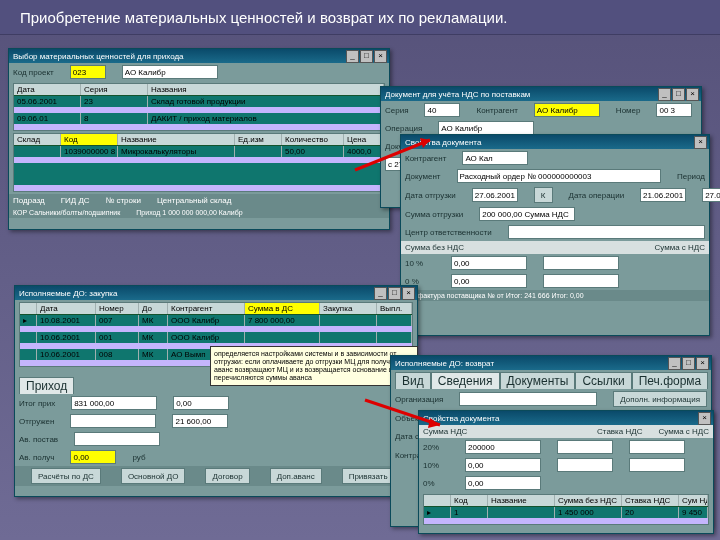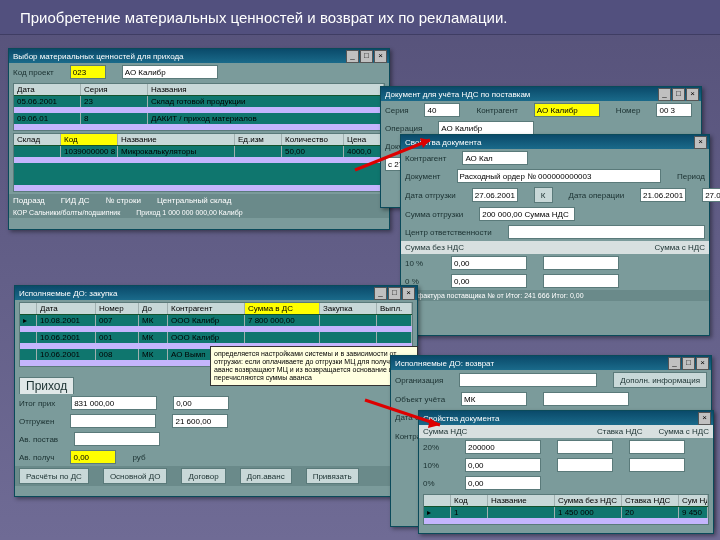--- a/index.html
+++ b/index.html
@@ -15,21 +15,21 @@
   .btn{background:#c8d8d8;border:1px solid #5a7a7a;height:14px;font-size:8px;padding:0 6px;display:inline-flex;align-items:center;color:#1a3030}
   .grid{margin:2px 4px;border:1px solid #5a7a7a;background:#fff}
   .ghdr{display:flex;background:#c8d8d8;border-bottom:1px solid #14532d}
   .ghdr>div,.grow>div{font-size:8px;padding:1px 3px;border-right:1px solid #a0b0b0;overflow:hidden;white-space:nowrap}
   .grow{display:flex;background:#0f766e;border-bottom:6px solid #c4b5fd}
   .sel{background:#ff0}
   .arrow{position:absolute;pointer-events:none}
   .tabstrip{display:flex;gap:0;padding:2px 4px 0 4px}
   .tab{background:#c8d8d8;border:1px solid #5a7a7a;border-bottom:none;padding:1px 6px;font-size:12px;color:#1a3030}
   .tab.on{background:#e0e8e8}
-  .footer-row{display:flex;gap:14px;padding:2px 4px;flex-wrap:wrap}
+  .footer-row{display:flex;gap:20px;padding:2px 16px;flex-wrap:wrap}
   .pale{background:#d8e0e0}
 </style>
 </head>
 <body>
 <div class="stage">
 
 <div class="title-bar">Приобретение материальных ценностей и возврат их по рекламации.</div>
 
 <div class="win" style="left:8px;top:48px;width:380px;height:180px">
   <div class="tbar">
@@ -263,20 +263,27 @@
 
 <div class="win" style="left:390px;top:355px;width:320px;height:170px">
   <div class="tbar">
     <span>Исполняемые ДО: возврат</span>
     <div class="ctl">
           <span>_</span>
           <span>□</span>
           <span>×</span>
         </div>
   </div>
+  <div class="tabstrip">
+    <span class="tab">Вид</span>
+    <span class="tab on">Сведения</span>
+    <span class="tab">Документы</span>
+    <span class="tab">Ссылки</span>
+    <span class="tab">Печ.форма</span>
+  </div>
   <div class="row">
         <span class="lbl">Организация</span>
         <span class="inp" style="flex:1"></span>
         <span class="btn">Дополн. информация</span>
       </div>
   <div class="row">
         <span class="lbl">Объект учёта</span>
         <span class="inp" style="width:60px">МК</span>
         <span class="inp" style="width:80px"></span>
       </div>

